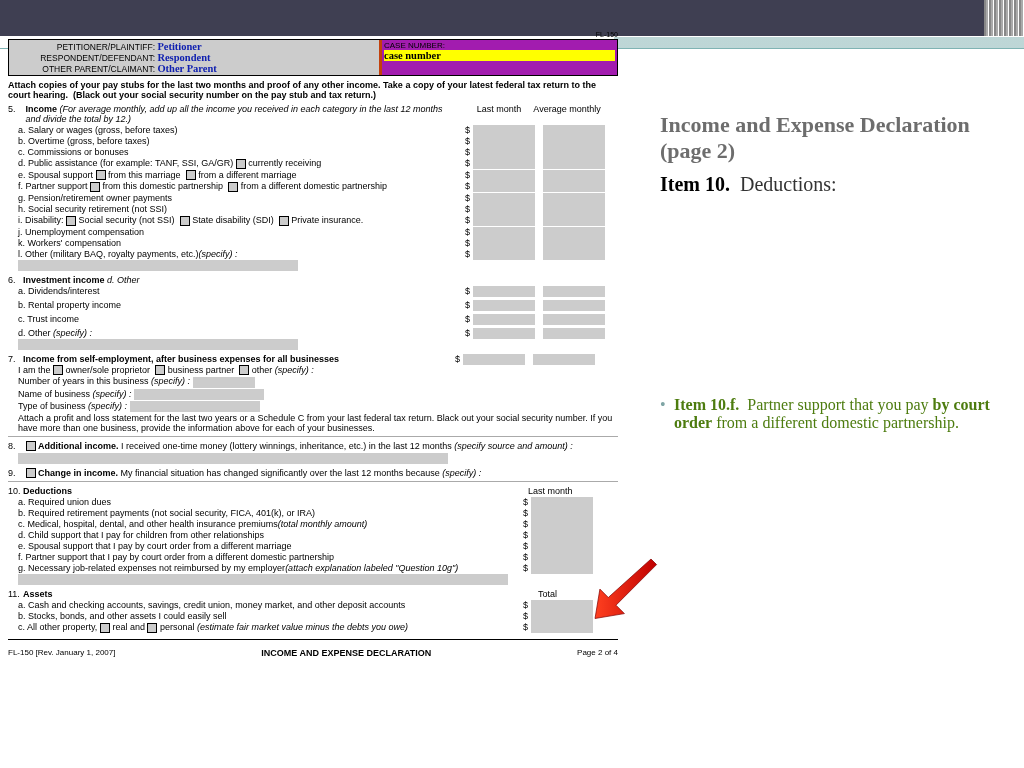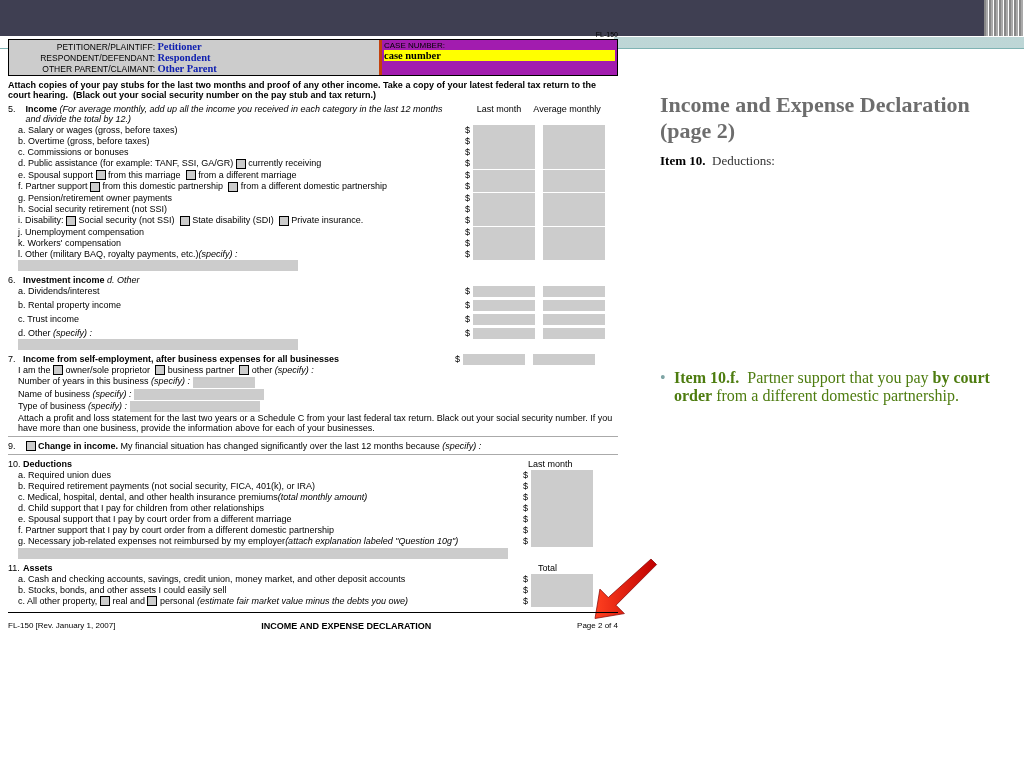--- a/index.html
+++ b/index.html
@@ -28,23 +28,23 @@
 .grey-l{display:inline-block;width:280px;height:11px;background:#ccc;vertical-align:middle}
 .grey-xl{display:inline-block;width:430px;height:11px;background:#ccc;vertical-align:middle}
 .cb{display:inline-block;width:10px;height:10px;border:1px solid #000;background:#ccc;vertical-align:middle}
 .amt-block{position:absolute;left:455px;top:0;display:flex;gap:8px}
 .amt{width:62px;height:11px;background:#ccc}
 .dollar{position:absolute;left:447px;top:0}
 .itlc{font-style:italic}
 .divider{border-top:1px solid #aaa;margin:3px 0}
 .foot{display:flex;justify-content:space-between;font-size:8px;margin-top:6px;border-top:1px solid #000;padding-top:8px}
 .foot .title{font-weight:bold;font-size:9px}
-.right-panel{position:absolute;left:660px;top:92px;width:340px;font-family:Georgia,'Times New Roman',serif}
+.right-panel{position:absolute;left:660px;top:112px;width:340px;font-family:Georgia,'Times New Roman',serif}
 .right-title{font-size:22px;font-weight:bold;color:#6d6d6d;line-height:1.2}
-.right-sub{margin-top:8px;font-size:13px;color:#333}
+.right-sub{margin-top:8px;font-size:20px;color:#333}
 .right-sub b{color:#000}
 .right-bullet{margin-top:200px;font-size:16px;color:#4d7c0f;padding-left:14px;position:relative}
 .right-bullet:before{content:'•';position:absolute;left:0;color:#7fa5a5}
 .arrow{position:absolute;left:588px;top:552px;width:70px;height:70px;pointer-events:none}
 .arrow svg{width:100%;height:100%}
 .deco{position:absolute;right:0;top:0;width:40px;height:36px;background:repeating-linear-gradient(90deg,#888 0,#888 2px,#aaa 2px,#aaa 4px,#fff 4px,#fff 5px)}
 </style>
 </head>
 <body>
 
@@ -174,20 +174,24 @@
           <span class="amt"></span>
         </span></div>
     <div class="row sub"><span>I am the</span> <span class="cb"></span> <span>owner/sole proprietor</span> &nbsp;<span class="cb"></span> <span>business partner</span> &nbsp;<span class="cb"></span> <span>other</span> <span class="itlc">(specify) :</span></div>
     <div class="row sub"><span>Number of years in this business</span> <span class="itlc">(specify) :</span> <span class="grey-s"></span></div>
     <div class="row sub"><span>Name of business</span> <span class="itlc">(specify) :</span> <span class="grey-m"></span></div>
     <div class="row sub"><span>Type of business</span> <span class="itlc">(specify) :</span> <span class="grey-m"></span></div>
     <div class="row sub" style="font-weight:normal">Attach a profit and loss statement for the last two years or a Schedule C from your last federal tax return. Black out your social security number. If you have more than one business, provide the information above for each of your businesses.</div>
   </div>
   <div class="divider"></div>
 
+  <div class="sec">
+    <div class="row"><span class="num">8.</span> <span class="cb"></span> <b>Additional income.</b> <span>I received one-time money (lottery winnings, inheritance, etc.) in the last 12 months</span> <span class="itlc">(specify source and amount) :</span></div>
+    <div class="row sub"><span class="grey-xl"></span></div>
+  </div>
 
   <div class="sec">
     <div class="row"><span class="num">9.</span> <span class="cb"></span> <b>Change in income.</b> <span>My financial situation has changed significantly over the last 12 months because</span> <span class="itlc">(specify) :</span></div>
   </div>
   <div class="divider"></div>
 
   <div class="sec">
     <div class="row"><span class="num">10.</span><b>Deductions</b><span style="position:absolute;left:520px">Last month</span></div>
     <div class="row sub"><span>a.  Required union dues</span><span style="position:absolute;left:505px">$</span><span style="position:absolute;left:513px" class="amt"></span></div>
     <div class="row sub"><span>b.  Required retirement payments (not social security, FICA, 401(k), or IRA)</span><span style="position:absolute;left:505px">$</span><span style="position:absolute;left:513px" class="amt"></span></div>

